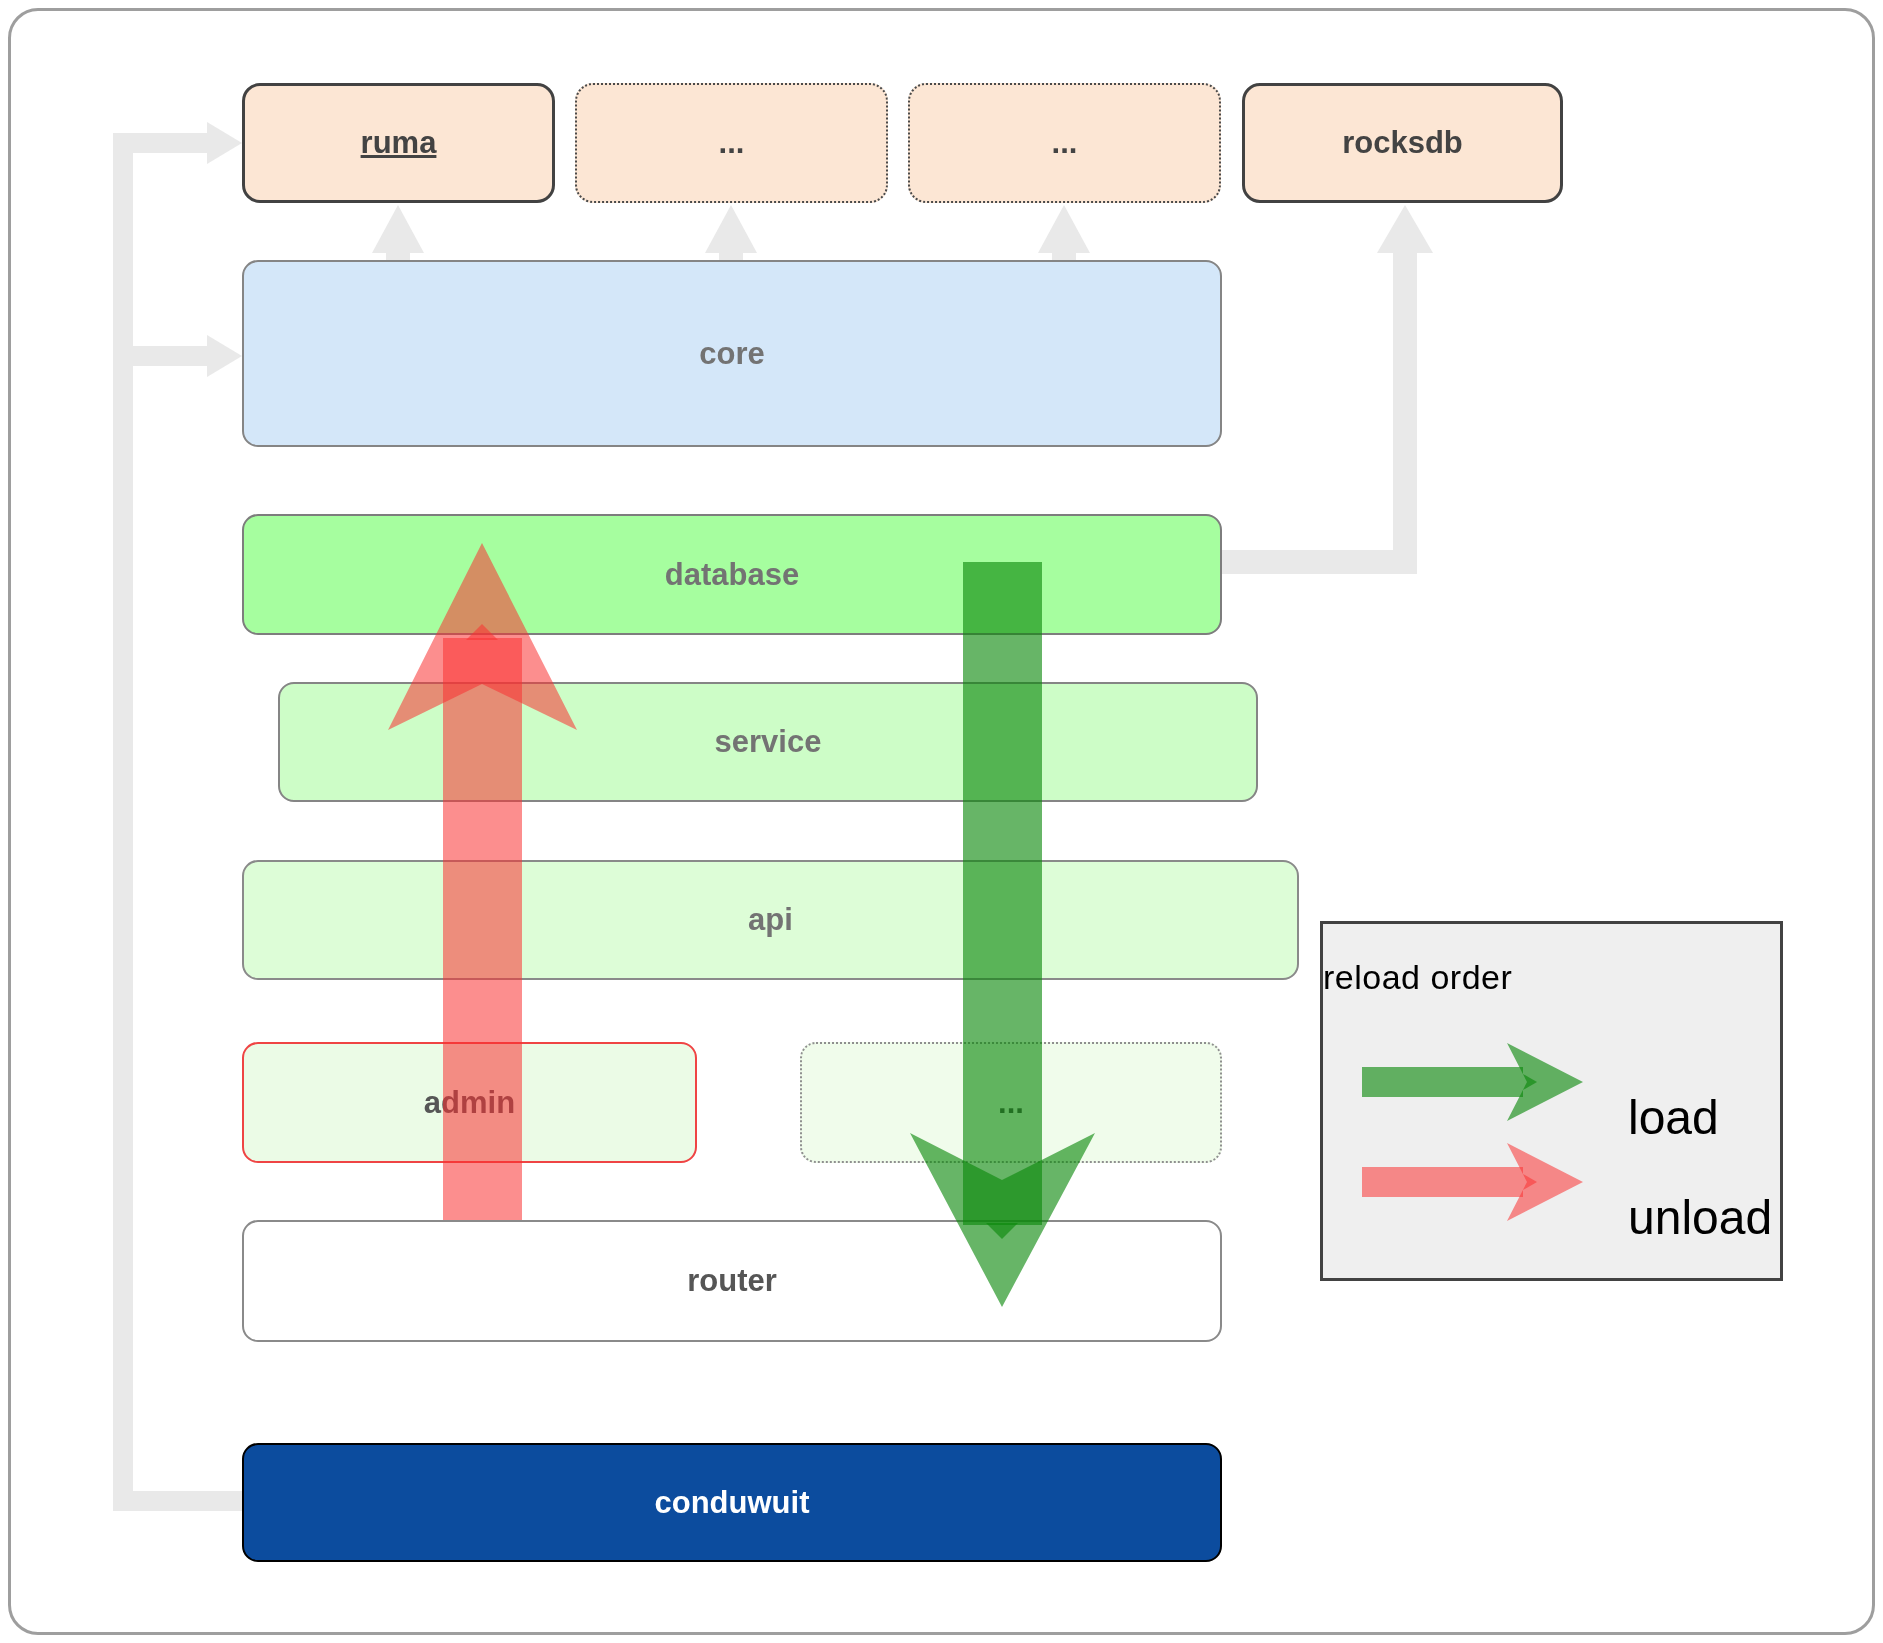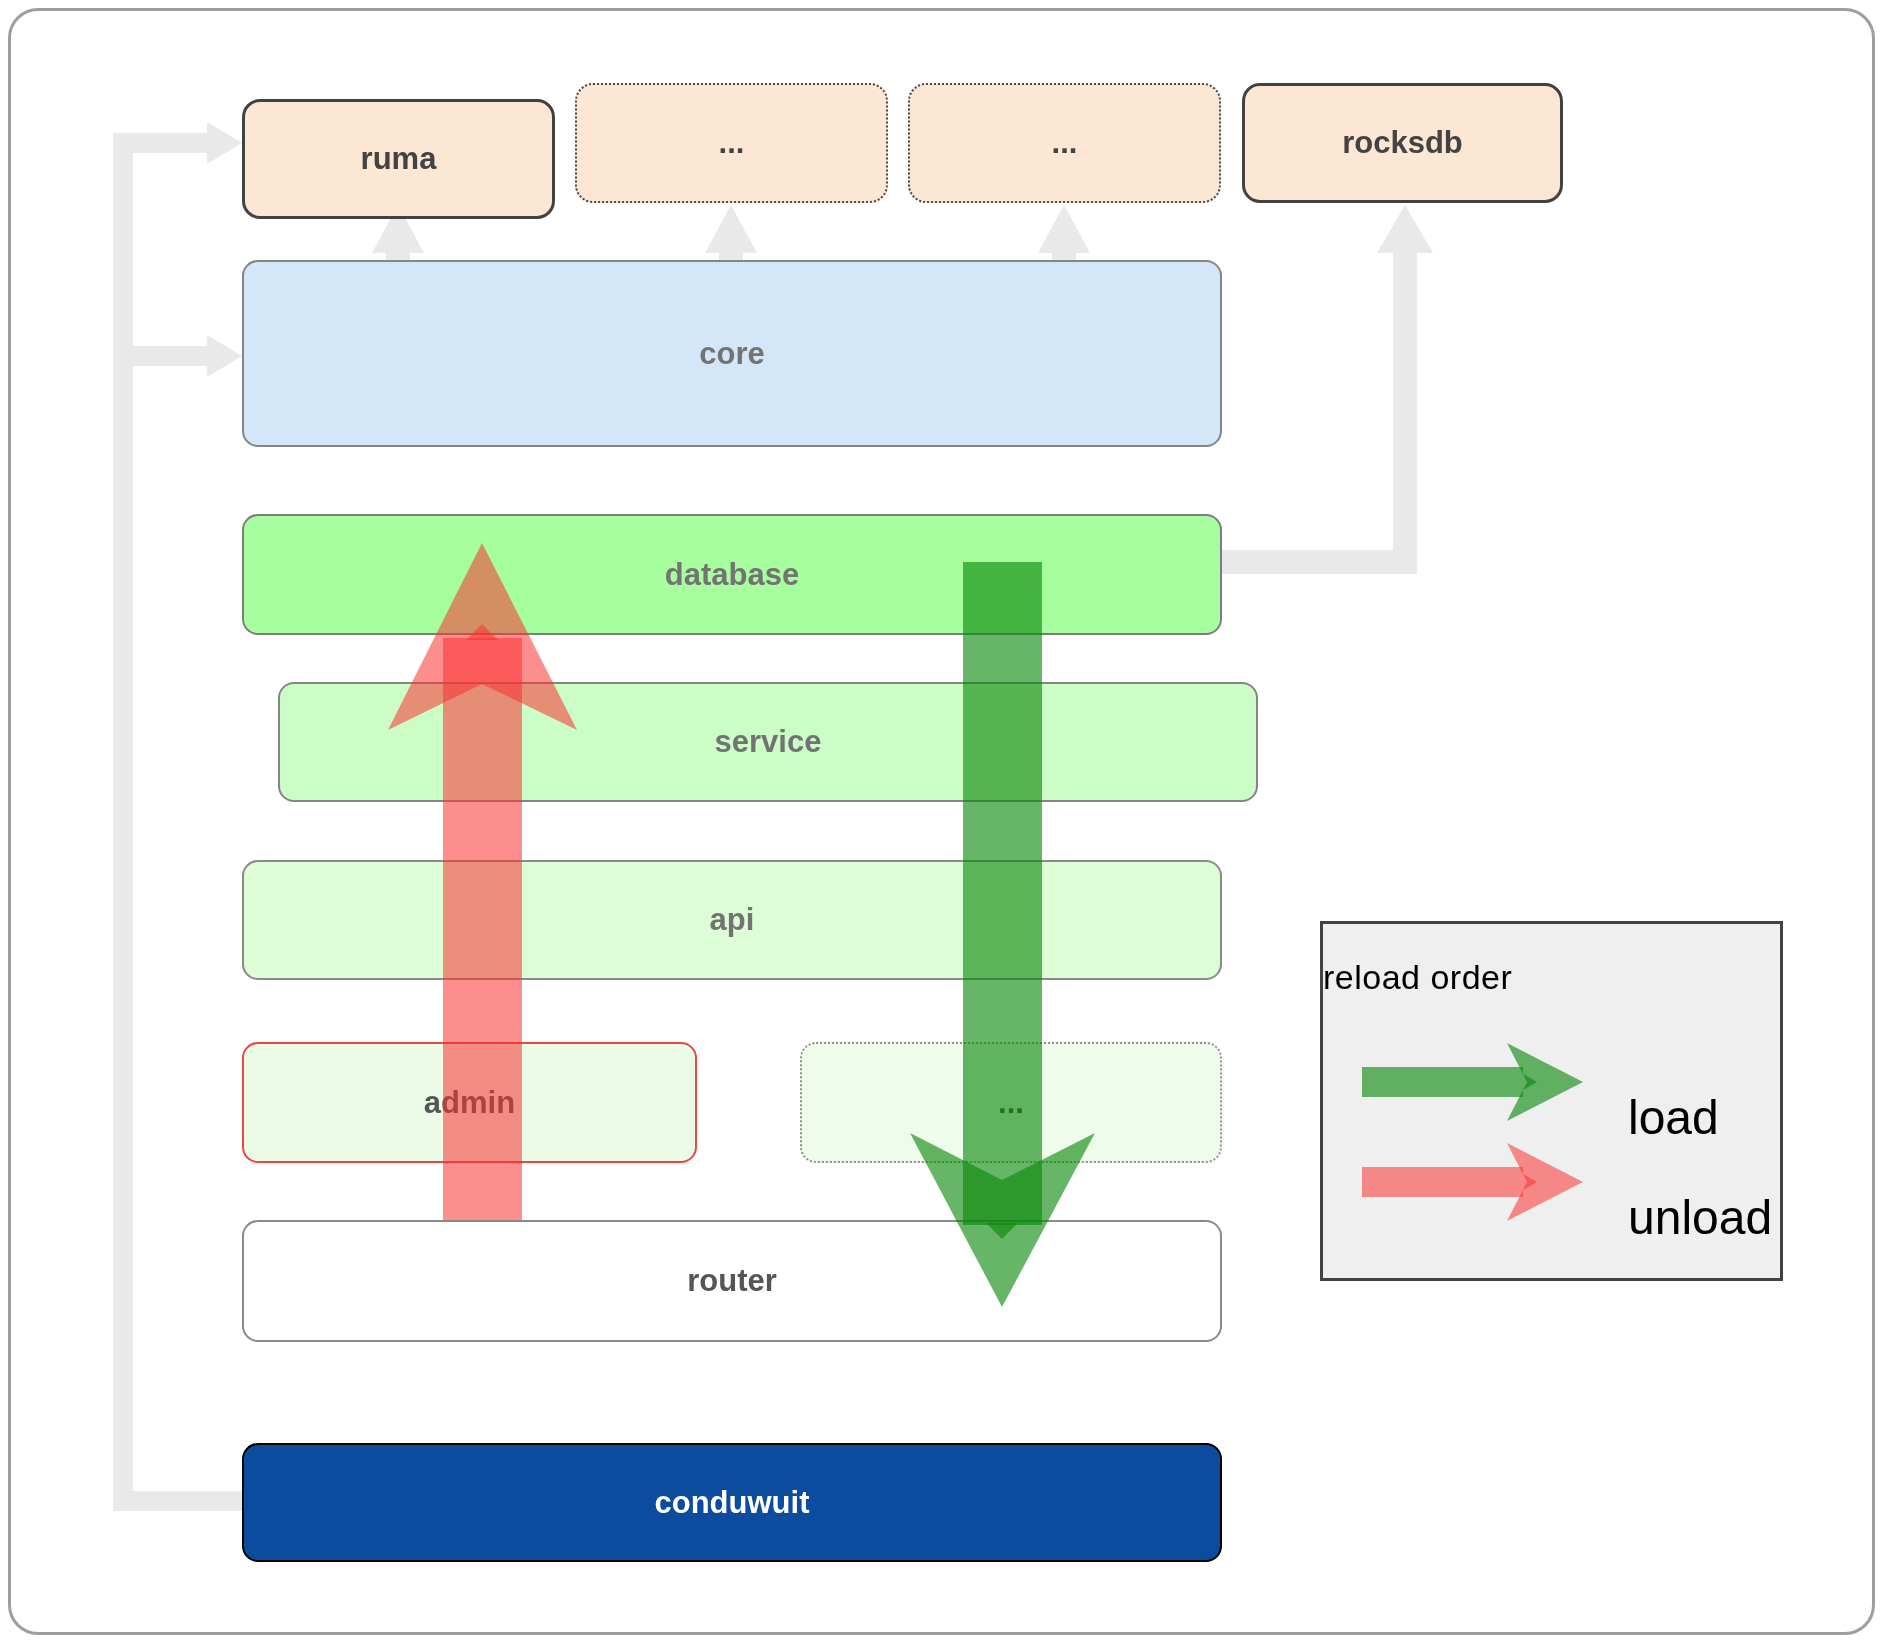--- a/index.html
+++ b/index.html
@@ -88,21 +88,21 @@
       <rect x="1052" y="228" width="24" height="32"></rect>
       <polygon points="1038,253 1090,253 1064,205"></polygon>
 
       <rect x="1222" y="550" width="195" height="24"></rect>
       <rect x="1393" y="250" width="24" height="324"></rect>
       <polygon points="1377,253 1433,253 1405,205"></polygon>
     </g>
   </svg>
 
   <div class="boxes">
-    <div class="box b-top" style="left:242px;top:99px;width:313px;height:120px;">
+    <div class="box b-top" style="left:242px;top:83px;width:313px;height:120px;text-decoration:underline;">
       <span>ruma</span>
     </div>
     <div class="box b-top dotted" style="left:575px;top:83px;width:313px;height:120px;">
       <span>...</span>
     </div>
     <div class="box b-top dotted" style="left:908px;top:83px;width:313px;height:120px;">
       <span>...</span>
     </div>
     <div class="box b-top" style="left:1242px;top:83px;width:321px;height:120px;">
       <span>rocksdb</span>
@@ -113,21 +113,21 @@
     </div>
 
     <div class="box b-database" style="left:242px;top:502px;width:980px;height:121px;margin-top:12px;">
       <span>database</span>
     </div>
 
     <div class="box b-service" style="left:242px;top:682px;width:980px;height:120px;">
       <span>service</span>
     </div>
 
-    <div class="box b-api" style="left:242px;top:860px;width:980px;height:120px;">
+    <div class="box b-api" style="left:242px;top:860px;width:1057px;height:120px;">
       <span>api</span>
     </div>
 
     <div class="box b-admin" style="left:242px;top:1042px;width:455px;height:121px;">
       <span>admin</span>
     </div>
     <div class="box b-admin-dots" style="left:800px;top:1042px;width:422px;height:121px;">
       <span>...</span>
     </div>
 

